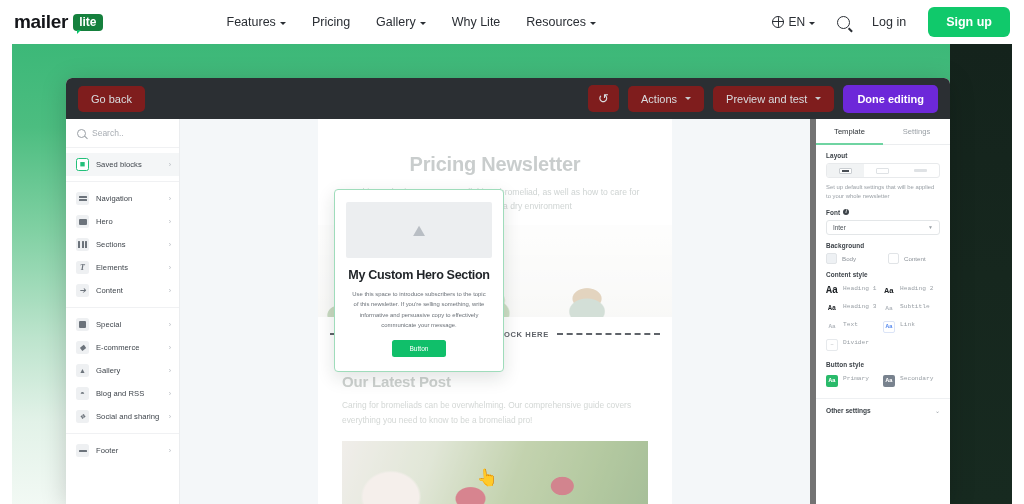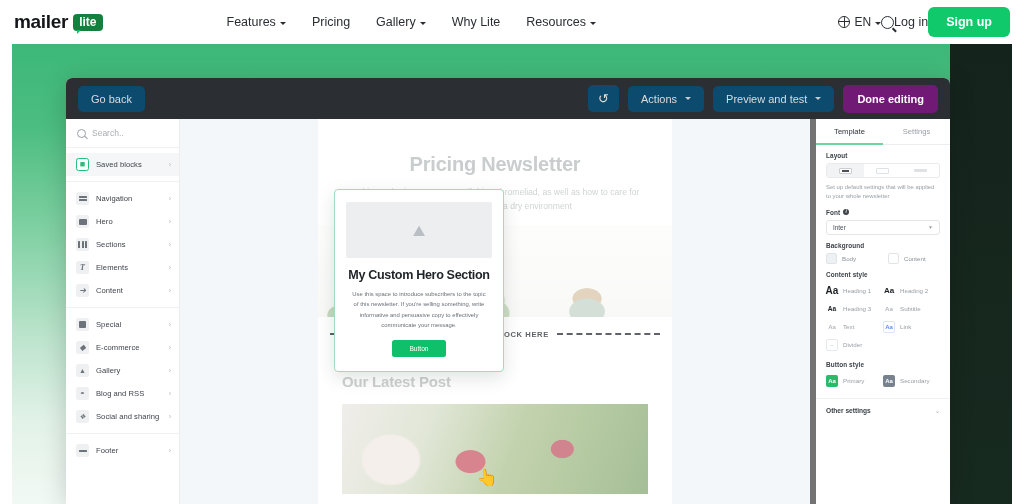--- a/index.html
+++ b/index.html
@@ -22,21 +22,21 @@
     font-size:12px; font-weight:700; padding:2px 6px 3px; border-radius:4px; line-height:1;
   }
   .logo-badge:after{
     content:""; position:absolute; left:4px; bottom:-3px; width:0;height:0;
     border-left:4px solid #09c269; border-bottom:4px solid transparent;
   }
   .nav-center{ display:flex; align-items:center; gap:26px; margin-left:124px; }
   .nav-link{ font-size:12.5px; color:#2a2e34; white-space:nowrap; display:flex; align-items:center; gap:4px; cursor:pointer;}
   .caret{ display:inline-block; width:0;height:0; border-left:3.2px solid transparent;
           border-right:3.2px solid transparent; border-top:3.6px solid #2a2e34; margin-top:2px;}
-  .nav-right{ display:flex; align-items:center; gap:0; margin-left:auto; margin-right:14px;}
+  .nav-right{ display:flex; align-items:center; gap:22px; margin-left:auto; margin-right:14px;}
   .lang{ display:flex; align-items:center; gap:4px; font-size:12px; color:#2a2e34; cursor:pointer;}
   .globe{ width:12px;height:12px;border:1.2px solid #2a2e34;border-radius:50%; position:relative;}
   .globe:before{content:"";position:absolute;left:-1.2px;top:4.2px;width:12px;height:1.2px;background:#2a2e34;}
   .globe:after{content:"";position:absolute;left:4.2px;top:-1.2px;width:1.2px;height:12px;background:#2a2e34;border-radius:50%;
                box-shadow:none;}
   .srch-ic{ width:13px;height:13px;border:1.5px solid #2a2e34;border-radius:50%; position:relative; cursor:pointer;}
   .srch-ic:after{content:"";position:absolute;right:-4px;bottom:-3px;width:5px;height:1.6px;background:#2a2e34;
                  transform:rotate(45deg);}
   .login{ font-size:12.5px; color:#2a2e34; cursor:pointer;}
   .signup{ background:#10c96b; color:#fff; font-size:12.5px; font-weight:600;
@@ -57,26 +57,26 @@
   
   .editor{
     position:absolute; left:66px; top:34px; width:884px; height:426px;
     background:#fff; border-radius:6px 6px 0 0; overflow:hidden;
     box-shadow:0 4px 26px rgba(0,0,0,.18);
   }
   .editor-top{
     height:41px; background:#2b2f33; display:flex; align-items:center; padding:0 12px;
   }
   .btn-dark{
-    background:#0c4a6e; color:#d9dde0; font-size:11px; border:none; border-radius:5px;
+    background:#7f1d1d; color:#d9dde0; font-size:11px; border:none; border-radius:5px;
     padding:7px 13px; cursor:pointer; display:flex; align-items:center; gap:6px; white-space:nowrap;
   }
   .btn-icon{ width:31px; height:27px; justify-content:center; padding:0; font-size:13px;}
   .btn-green{
-    background:#701a75; color:#fff; font-size:11px; font-weight:600; border:none;
+    background:#6d28d9; color:#fff; font-size:11px; font-weight:600; border:none;
     border-radius:5px; padding:8px 14px; cursor:pointer; white-space:nowrap;
   }
   .top-right{ margin-left:auto; display:flex; align-items:center; gap:9px;}
   .cdn{ display:inline-block; width:0;height:0;border-left:3px solid transparent;
         border-right:3px solid transparent;border-top:3.4px solid #c8ccd0; margin-left:2px;}
 
   .editor-body{ display:flex; height:385px; }
 
   
   .lpanel{ width:114px; background:#fff; border-right:1px solid #ebedef; flex:none; }
@@ -191,21 +191,21 @@
   .sel-box{ height:15px; border:1px solid #e3e6e8; border-radius:3px; display:flex; align-items:center;
             padding:0 6px; font-size:6.4px; color:#4a5056; cursor:pointer;}
   .sel-box .c{ margin-left:auto; font-size:5px; color:#9aa0a6;}
   .swrow{ display:flex; gap:10px; }
   .sw{ display:flex; align-items:center; gap:5px; width:50%;}
   .sw i{ width:11px;height:11px;border:1px solid #e1e4e7;border-radius:2px;display:block;}
   .sw.body i{ background:#eef1f4; }
   .sw.content i{ background:#fff; }
   .sw span{ font-size:6.2px; color:#8b9198;}
   .csrow{ display:flex; align-items:center; }
-  .cs{ width:50%; display:flex; align-items:center; gap:5px; padding:3px 0; cursor:pointer;}
+  .cs{ width:50%; display:flex; align-items:flex-start; gap:5px; padding:3px 0; cursor:pointer;font-family:Liberation Mono, monospace;}
   .cs .aa{ width:12px; height:12px; display:flex; align-items:center; justify-content:center;
            line-height:1; font-weight:700; color:#1d2125;}
   .cs span{ font-size:6.2px; color:#9aa0a6;}
   .aa.h1{font-size:10px;} .aa.h2{font-size:8px;} .aa.h3{font-size:6.6px;}
   .aa.sub{font-size:6.2px;color:#b4b9bf;} .aa.txt{font-size:6px;color:#b4b9bf;}
   .aa.lnk{font-size:6px;color:#5b8def;border:1px solid #dbe4f7;border-radius:2px;}
   .aa.div{font-size:6px;color:#c6cace;border:1px solid #e6e9ec;border-radius:2px;}
   .aa.pri{background:#29ba6a;color:#fff;border-radius:2px;font-size:6px;}
   .aa.sec{background:#78828e;color:#fff;border-radius:2px;font-size:6px;}
   .other{ margin-top:8px; border-top:1px solid #eef0f2; display:flex; align-items:center;
@@ -399,20 +399,21 @@
           </div>
 
           <div class="addblock">
             <span class="dash"></span>
             <span>ADD A NEW BLOCK HERE</span>
             <span class="dash"></span>
           </div>
 
           <div class="post-blk">
             <div class="post-title">Our Latest Post</div>
+            <div class="post-sub">Caring for bromeliads can be overwhelming. Our comprehensive guide covers everything you need to know to be a bromeliad pro!</div>
             <div class="post-img"></div>
           </div>
         </div>
 
         <div class="drag-card">
           <div class="dc-img">
             <span class="dc-mount">⛰</span>
           </div>
           <div class="dc-title">My Custom Hero Section</div>
           <div class="dc-body">Use this space to introduce subscribers to the topic of this newsletter. If you're selling something, write informative and persuasive copy to effectively communicate your message.</div>

